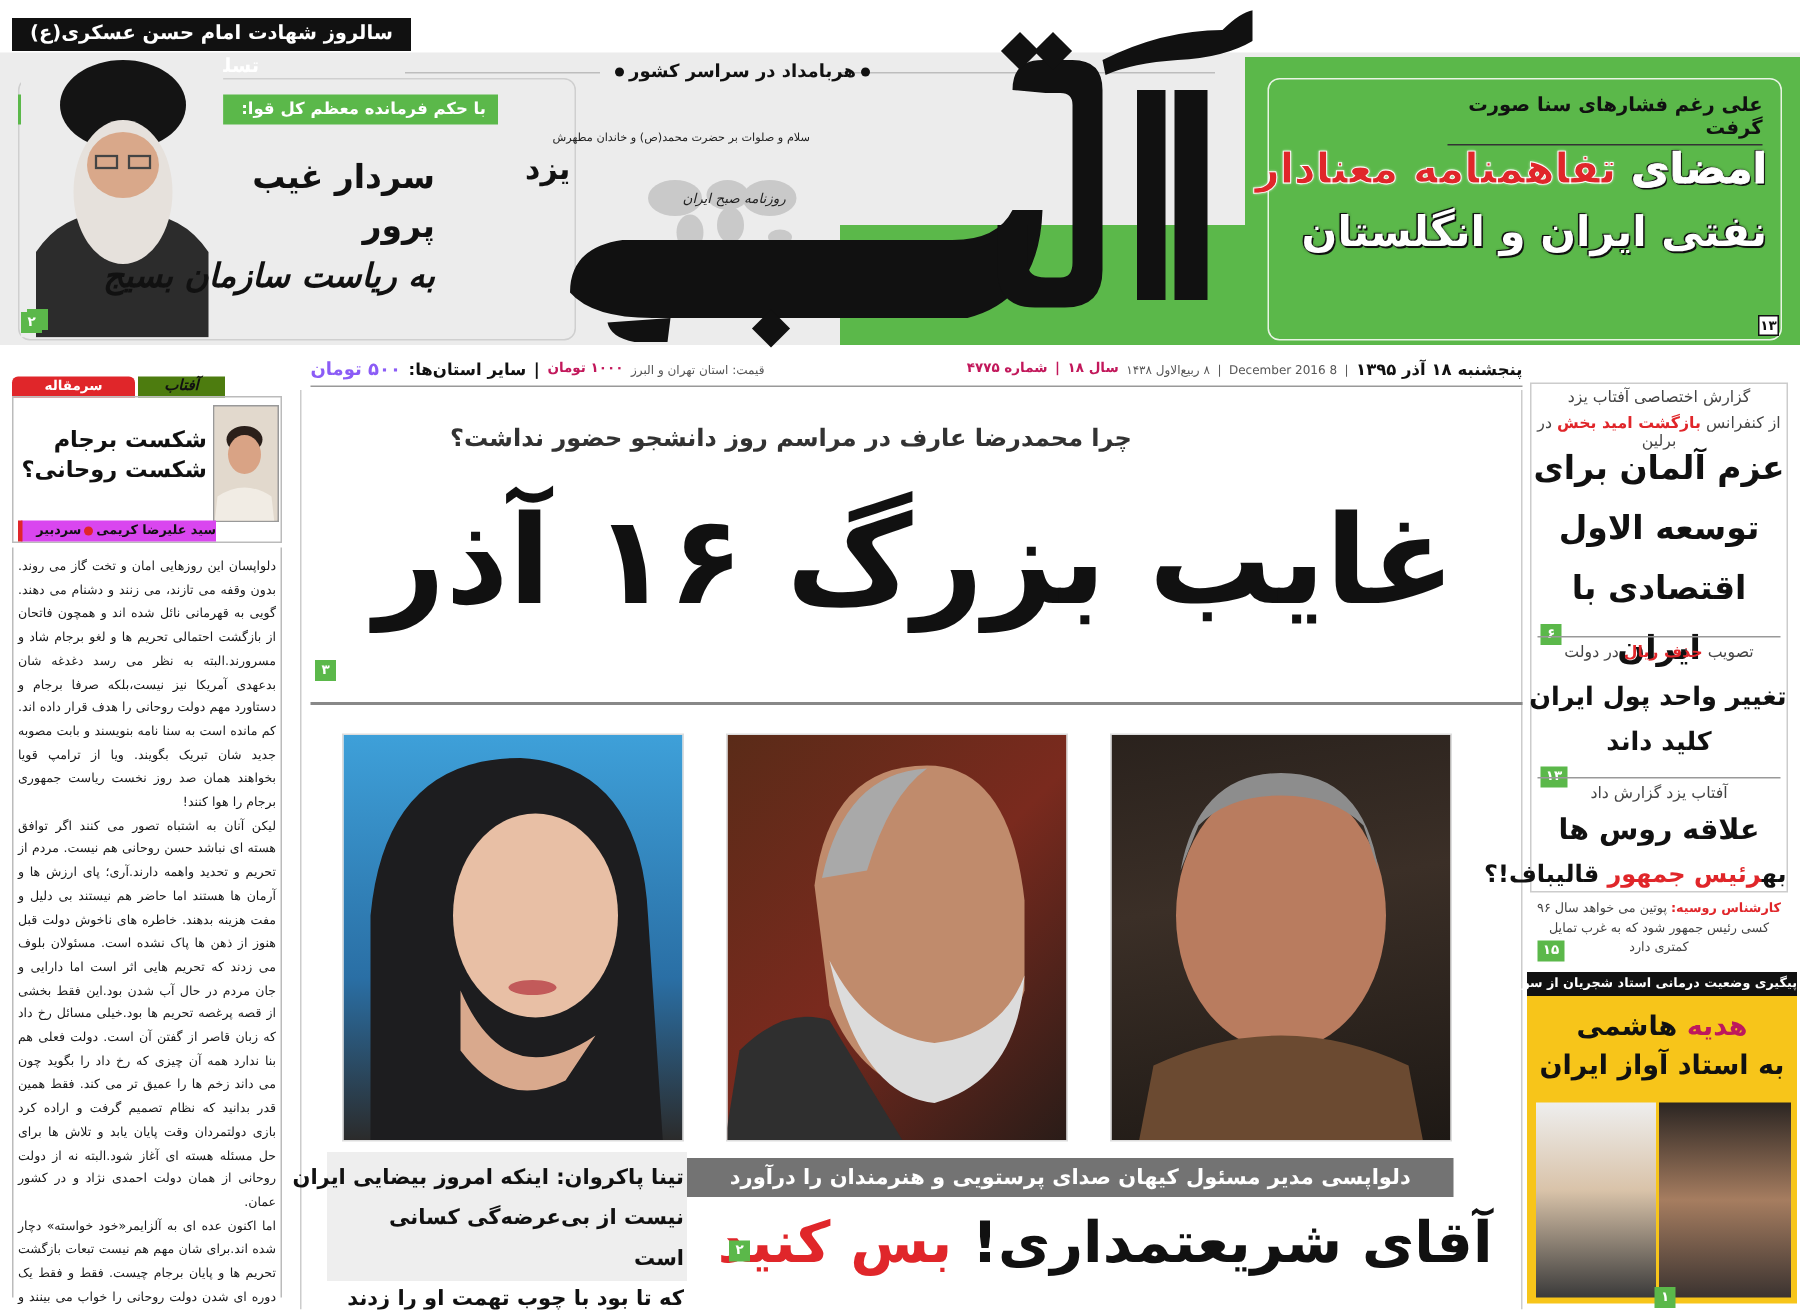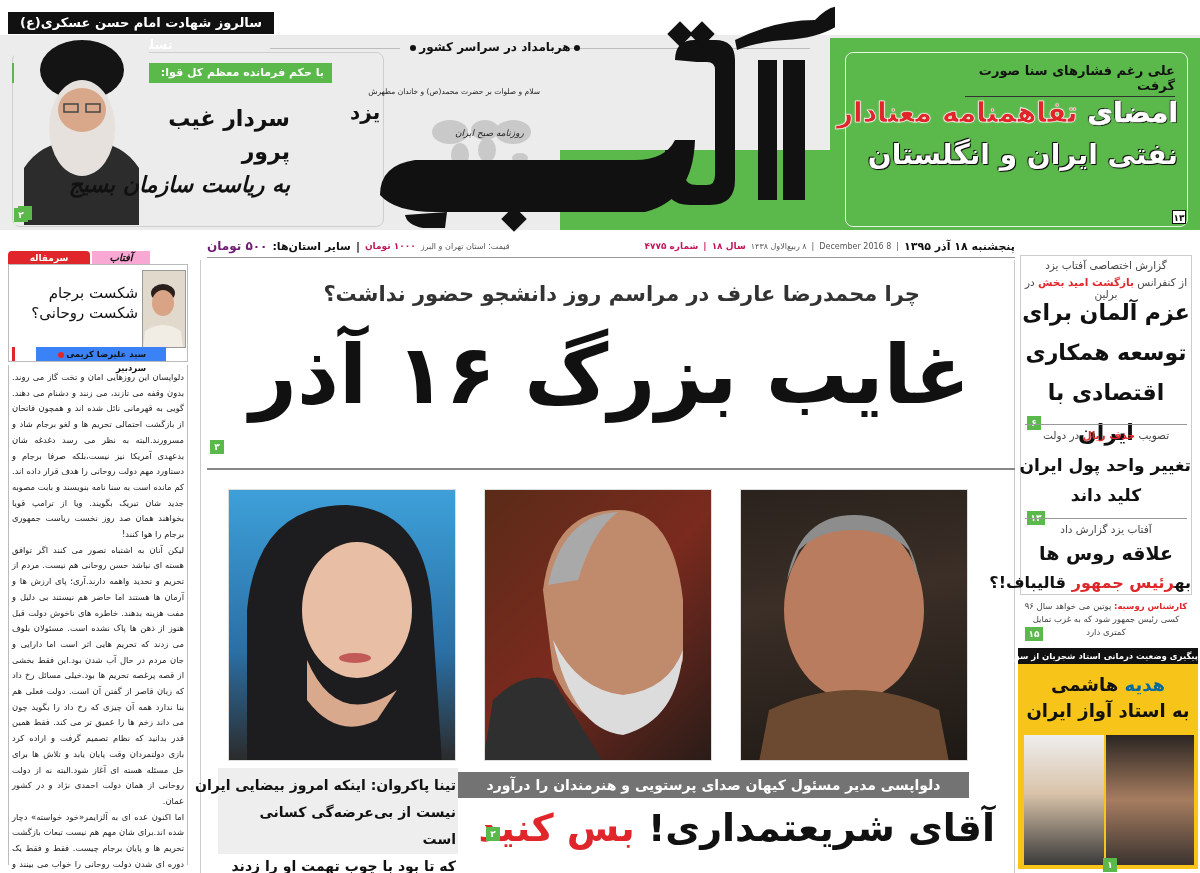--- a/index.html
+++ b/index.html
@@ -37,37 +37,37 @@
   .right-headline1 { left: 860px; top: 92px; width: 318px; font-size: 28px; font-weight: bold; text-align: right; line-height: 42px; }
   .right-headline1 .red { color: #e0262a; }
   .right-headline1 span { -webkit-text-stroke: 0.6px #fff; }
   .white-outline { color: #fff; text-shadow: 0 0 2px #111, 1px 1px 0 #111, -1px -1px 0 #111; }
 
   
   .date-strip { left: 207px; top: 238px; width: 808px; height: 16px; font-size: 10px; white-space: nowrap; display: flex; flex-direction: row; align-items: center; gap: 5px; }
   .date-strip .bold { font-weight: bold; font-size: 11px; }
   .date-strip .magenta { color: #c2185b; font-weight: bold; font-size: 9px; }
   .date-strip .grey { color: #555; font-size: 8px; }
-  .date-strip .red { color: #701a75; font-weight: bold; font-size: 12px; }
+  .date-strip .red { color: #8b5cf6; font-weight: bold; font-size: 12px; }
   .date-rule { left: 207px; top: 257px; width: 808px; height: 1px; background: #999; }
   .ed-tab-red { left: 8px; top: 251px; width: 82px; height: 14px; background: #e0262a; color: #fff; font-size: 9px; font-weight: bold; text-align: center; line-height: 14px; border-radius: 4px 4px 0 0; }
-  .ed-tab-beige { left: 92px; top: 251px; width: 58px; height: 14px; background: #f9a8d4; font-size: 10px; font-weight: bold; font-style: italic; text-align: center; line-height: 14px; }
+  .ed-tab-beige { left: 92px; top: 251px; width: 58px; height: 14px; background: #4d7c0f; font-size: 10px; font-weight: bold; font-style: italic; text-align: center; line-height: 14px; }
   .ed-box { left: 8px; top: 264px; width: 180px; height: 98px; border: 1px solid #bbb; }
   .ed-photo { left: 142px; top: 270px; width: 44px; height: 78px; background: #d8d0c6; border: 1px solid #999; overflow: hidden; }
-  .ed-title { left: 12px; top: 283px; width: 126px; font-size: 15px; font-weight: normal; line-height: 20px; text-align: right; }
-  .ed-author { left: 14px; top: 347px; width: 130px; height: 14px; background: #3b82f6; font-size: 8.5px; font-weight: bold; text-align: right; padding-right: 20px; line-height: 14px; margin-left: 22px; }
+  .ed-title { left: 12px; top: 283px; width: 126px; font-size: 15px; font-weight: bold; line-height: 20px; text-align: right; }
+  .ed-author { left: 14px; top: 347px; width: 130px; height: 14px; background: #d946ef; font-size: 8.5px; font-weight: bold; text-align: right; padding-right: 0; line-height: 14px; }
   .ed-author .dot { display: inline-block; width: 6px; height: 6px; border-radius: 50%; background: #e0262a; vertical-align: middle; margin: 0 2px; }
   .ed-bar { left: 12px; top: 347px; width: 3px; height: 14px; background: #e0262a; }
   .ed-text-box { left: 8px; top: 365px; width: 180px; height: 500px; border-left: 1px solid #bbb; border-right: 1px solid #bbb; }
   .ed-text { left: 12px; top: 370px; width: 172px; font-size: 8.4px; line-height: 15.7px; text-align: justify; color: #1a1a1a; }
   .ed-text p { margin: 0; }
 
   
   .center-frame { left: 200px; top: 260px; width: 815px; height: 613px; border-left: 1px solid #ccc; border-right: 1px solid #ccc; }
-  .kicker { left: 300px; top: 282px; width: 620px; font-size: 21px; font-weight: bold; color: #333; text-align: right; }
+  .kicker { left: 300px; top: 282px; width: 620px; font-size: 16px; font-weight: bold; color: #333; text-align: left; }
   .main-headline { left: 210px; top: 305px; width: 800px; font-size: 82px; font-weight: bold; text-align: center; line-height: 140px; letter-spacing: -3px; font-family: "DejaVu Sans", sans-serif; }
   .main-rule { left: 207px; top: 468px; width: 808px; height: 2px; background: #888; }
 
   .photo { border: 1px solid #ddd; overflow: hidden; }
   .photo-1 { left: 740px; top: 489px; width: 228px; height: 272px; background: linear-gradient(170deg,#2a221d 0%,#3b2f27 40%,#1e1915 100%); }
   .photo-2 { left: 484px; top: 489px; width: 228px; height: 272px; background: linear-gradient(135deg,#5a2b18 0%,#7a2a1e 50%,#2a1c18 100%); }
   .photo-3 { left: 228px; top: 489px; width: 228px; height: 272px; background: linear-gradient(180deg,#3ea0d9 0%,#2a6fa5 60%,#2b2b2b 100%); }
 
   .black-banner { left: 458px; top: 772px; width: 511px; height: 26px; background: #737373; color: #fff; font-size: 14px; font-weight: bold; text-align: center; line-height: 26px; white-space: nowrap; }
   .bottom-headline { left: 485px; top: 798px; width: 510px; font-size: 38px; font-weight: bold; text-align: right; line-height: 60px; white-space: nowrap; }
@@ -78,21 +78,21 @@
   
   .rc-box { left: 1020px; top: 255px; width: 172px; height: 340px; border: 1px solid #ccc; }
   .rc-small { width: 170px; font-size: 10.5px; color: #444; text-align: center; }
   .rc-small .red { color: #e0262a; font-weight: bold; }
   .rc-head { width: 170px; font-weight: bold; text-align: center; color: #111; }
   .rc-rule { height: 1px; background: #999; width: 162px; }
 
   .hashemi-top { left: 1018px; top: 648px; width: 180px; height: 16px; background: #111; color: #fff; font-size: 8.5px; font-weight: bold; text-align: center; line-height: 16px; white-space: nowrap; }
   .hashemi-box { left: 1018px; top: 664px; width: 180px; height: 205px; background: #f7c51a; }
   .hashemi-title { left: 1018px; top: 672px; width: 180px; font-size: 18px; font-weight: bold; text-align: center; line-height: 26px; }
-  .hashemi-title .red { color: #0369a1; }
+  .hashemi-title .red { color: #be185d; }
   .hashemi-p1 { left: 1024px; top: 735px; width: 80px; height: 130px; background: linear-gradient(180deg,#eeeeee 0%,#d9c3a9 45%,#3a3a3a 100%); }
   .hashemi-p2 { left: 1106px; top: 735px; width: 88px; height: 130px; background: linear-gradient(180deg,#2b2522 0%,#a67d60 50%,#3b3330 100%); }
 </style>
 </head>
 <body>
 
 <div class="abs mast-bg"></div>
 <div class="abs mast-green"></div>
 <div class="abs mast-green-mid"></div>
 
@@ -252,21 +252,21 @@
 <div class="abs rc-box"></div>
 
 <div class="abs rc-small" style="left:1021px; top:259px;">گزارش اختصاصی آفتاب یزد</div>
 <div class="abs rc-small" style="left:1021px; top:276px;">
   <span>از کنفرانس</span>
   <span class="red">بازگشت امید بخش</span>
   <span>در برلین</span>
 </div>
 <div class="abs rc-head" style="left:1021px; top:293px; font-size:22px; line-height:40px;">
   <div>عزم آلمان برای</div>
-  <div>توسعه همکاری</div>
+  <div>توسعه الاول</div>
   <div>اقتصادی با ایران</div>
 </div>
 <div class="abs pg-badge" style="left:1027px; top:416px;">۶</div>
 <div class="abs rc-rule" style="left:1025px; top:424px;"></div>
 
 <div class="abs rc-small" style="left:1021px; top:429px;">
   <span>تصویب</span>
   <span class="red">حذف ریال</span>
   <span>در دولت</span>
 </div>

